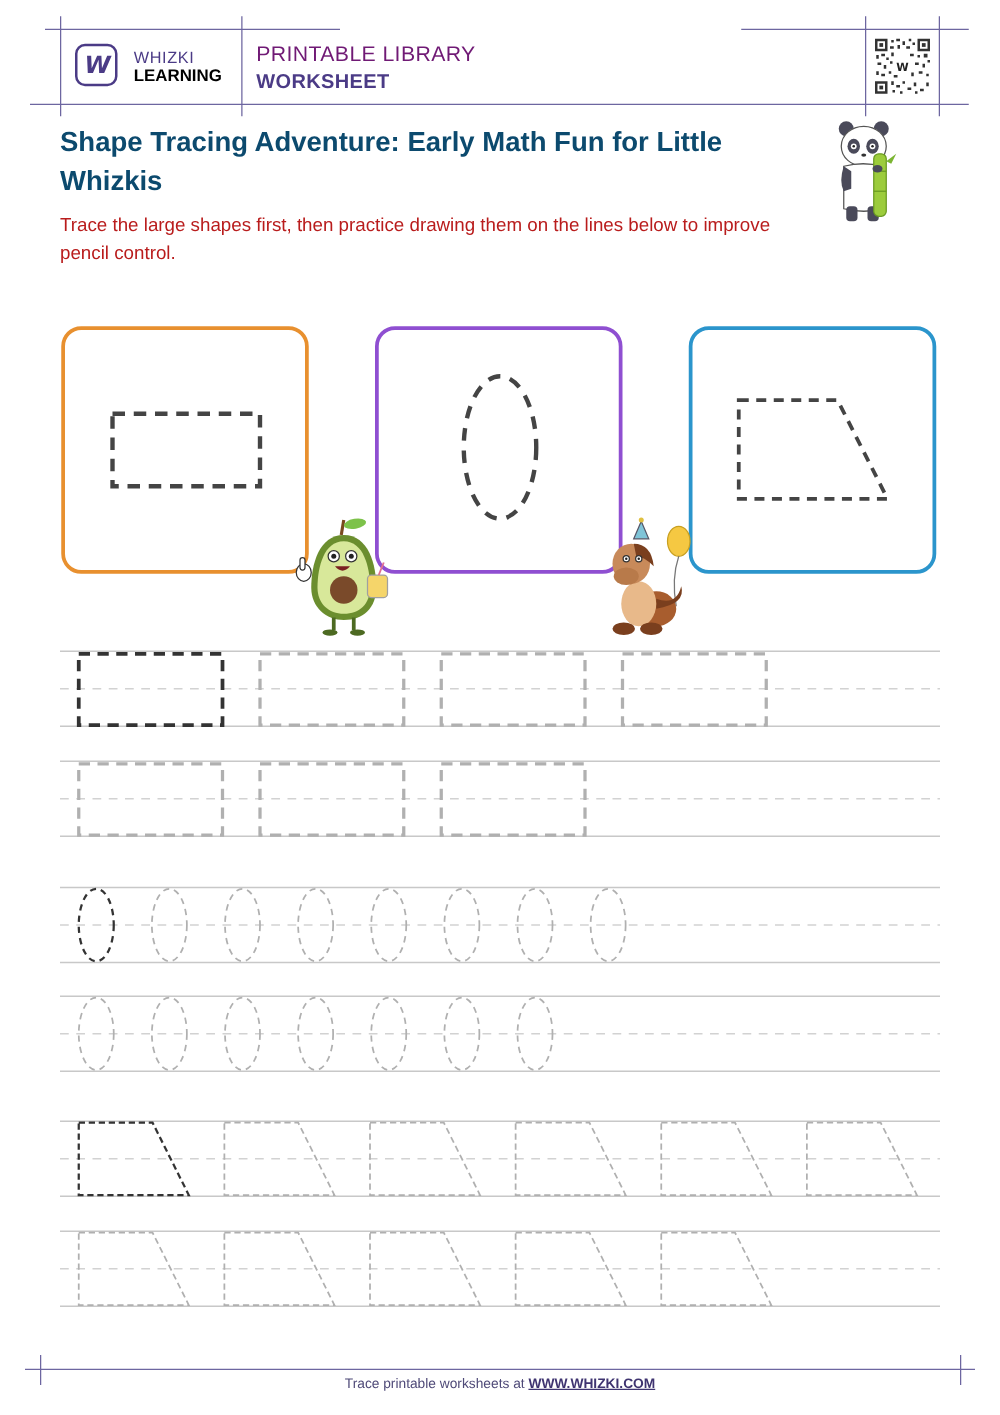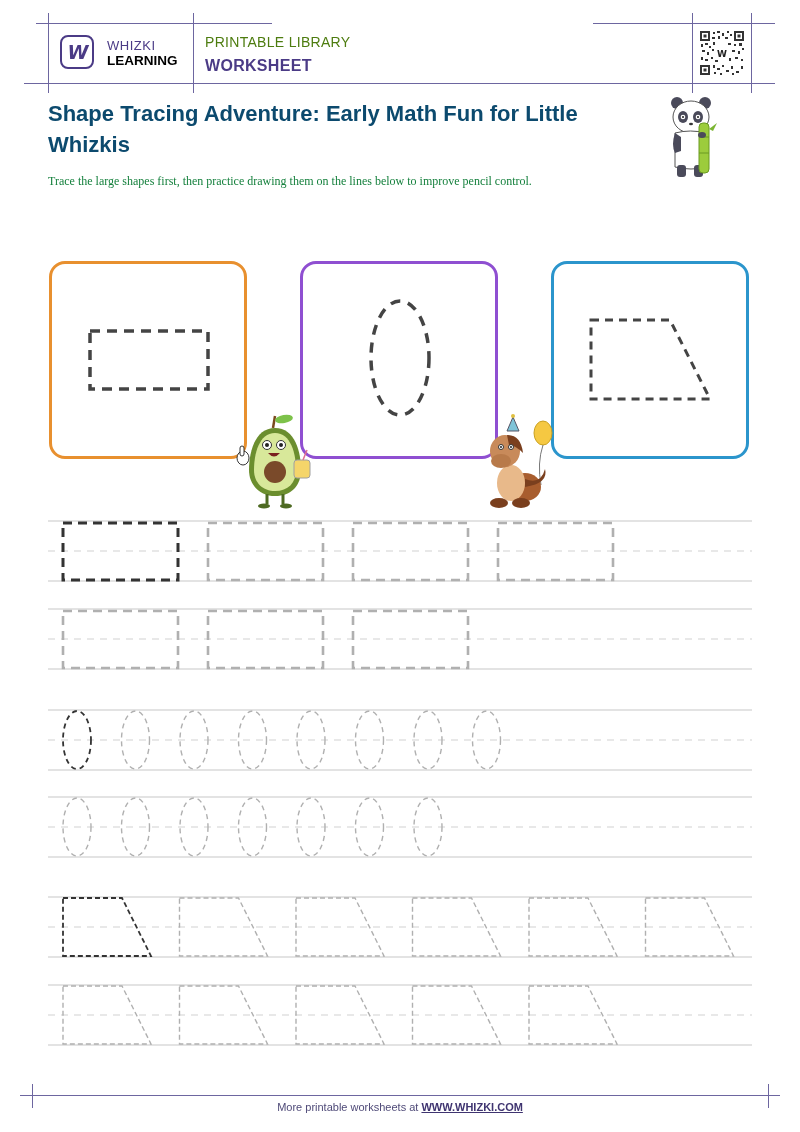--- a/index.html
+++ b/index.html
@@ -3,24 +3,24 @@
 <meta charset="utf-8">
 <style>
   html, body { margin: 0; padding: 0; background: #ffffff; }
   body { width: 800px; height: 1132px; position: relative; overflow: hidden; font-family: "DejaVu Sans", "Liberation Sans", sans-serif; color: #3f3470; }
   .hline { position: absolute; height: 1px; background: #6d66a0; }
   .vline { position: absolute; width: 1px; background: #6d66a0; }
   .logo-box { position: absolute; left: 60px; top: 35px; width: 34px; height: 34px; border: 2.5px solid #4b3b86; border-radius: 8px; box-sizing: border-box; display: flex; align-items: center; justify-content: center; }
   .logo-w { font-family: "DejaVu Sans", sans-serif; font-weight: bold; font-style: italic; font-size: 19px; color: #4b3b86; letter-spacing: -2px; }
   .brand-top { position: absolute; left: 107px; top: 38px; font-size: 13px; color: #4b3b86; letter-spacing: 0.5px; font-family: "Liberation Sans", sans-serif; }
   .brand-bot { position: absolute; left: 107px; top: 53px; font-size: 13.5px; font-weight: bold; color: #000000; font-family: "Liberation Sans", sans-serif; }
-  .lib-top { position: absolute; left: 205px; top: 34px; font-size: 14px; color: #4d7c0f; font-family: "Liberation Sans", sans-serif; letter-spacing: 0.3px; }
+  .lib-top { position: absolute; left: 205px; top: 34px; font-size: 17px; color: #701a75; font-family: "Liberation Sans", sans-serif; letter-spacing: 0.3px; }
   .lib-bot { position: absolute; left: 205px; top: 57px; font-size: 16px; font-weight: bold; color: #4b3b86; font-family: "Liberation Sans", sans-serif; letter-spacing: 0.3px; }
   .title { position: absolute; left: 48px; top: 98px; width: 600px; font-size: 22px; line-height: 31px; font-weight: bold; color: #0c4a6e; font-family: Liberation Sans, sans-serif; }
-  .subtitle { position: absolute; left: 48px; top: 170px; width: 580px; font-size: 12px; line-height: 22px; color: #15803d; font-family: Liberation Serif, serif; }
+  .subtitle { position: absolute; left: 48px; top: 170px; width: 580px; font-size: 15px; line-height: 22px; color: #b91c1c; font-family: Liberation Sans, sans-serif; }
   .footer { position: absolute; left: 0; width: 800px; top: 1101px; text-align: center; font-size: 11px; color: #4f4a78; font-family: "Liberation Sans", sans-serif; }
   .footer a { color: #3f3470; font-weight: bold; text-decoration: underline; }
   .card { position: absolute; top: 261px; width: 198px; height: 198px; border-radius: 16px; border: 3px solid; box-sizing: border-box; background: #fff; }
   svg { position: absolute; overflow: visible; }
 </style>
 </head>
 <body>
 
 <div class="hline" style="left:36px; top:23px; width:236px;"></div>
 <div class="hline" style="left:593px; top:23px; width:182px;"></div>
@@ -218,13 +218,13 @@
     <path d="M63 986 L122 986 L151 1044 L63 1044 Z" fill="none" stroke="#b0b0b0" stroke-width="1.4" stroke-dasharray="5,3"></path>
     <path d="M179.5 986 L238.5 986 L267.5 1044 L179.5 1044 Z" fill="none" stroke="#b0b0b0" stroke-width="1.4" stroke-dasharray="5,3"></path>
     <path d="M296 986 L355 986 L384 1044 L296 1044 Z" fill="none" stroke="#b0b0b0" stroke-width="1.4" stroke-dasharray="5,3"></path>
     <path d="M412.5 986 L471.5 986 L500.5 1044 L412.5 1044 Z" fill="none" stroke="#b0b0b0" stroke-width="1.4" stroke-dasharray="5,3"></path>
     <path d="M529 986 L588 986 L617 1044 L529 1044 Z" fill="none" stroke="#b0b0b0" stroke-width="1.4" stroke-dasharray="5,3"></path>
   </svg>
 
 <div class="hline" style="left:20px; top:1095px; width:760px;"></div>
 <div class="vline" style="left:32px; top:1084px; height:24px;"></div>
 <div class="vline" style="left:768px; top:1084px; height:24px;"></div>
-<div class="footer"><span>More printable worksheets at </span><a>WWW.WHIZKI.COM</a></div>
+<div class="footer"><span>Trace printable worksheets at </span><a>WWW.WHIZKI.COM</a></div>
 
 </body></html>

